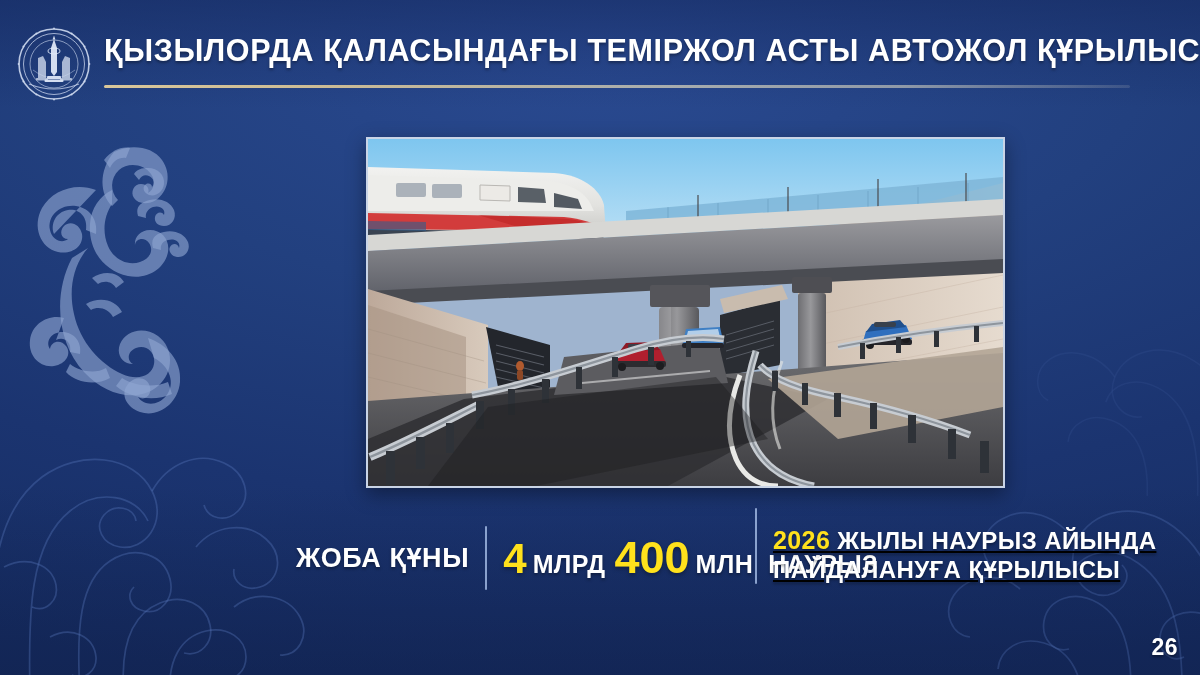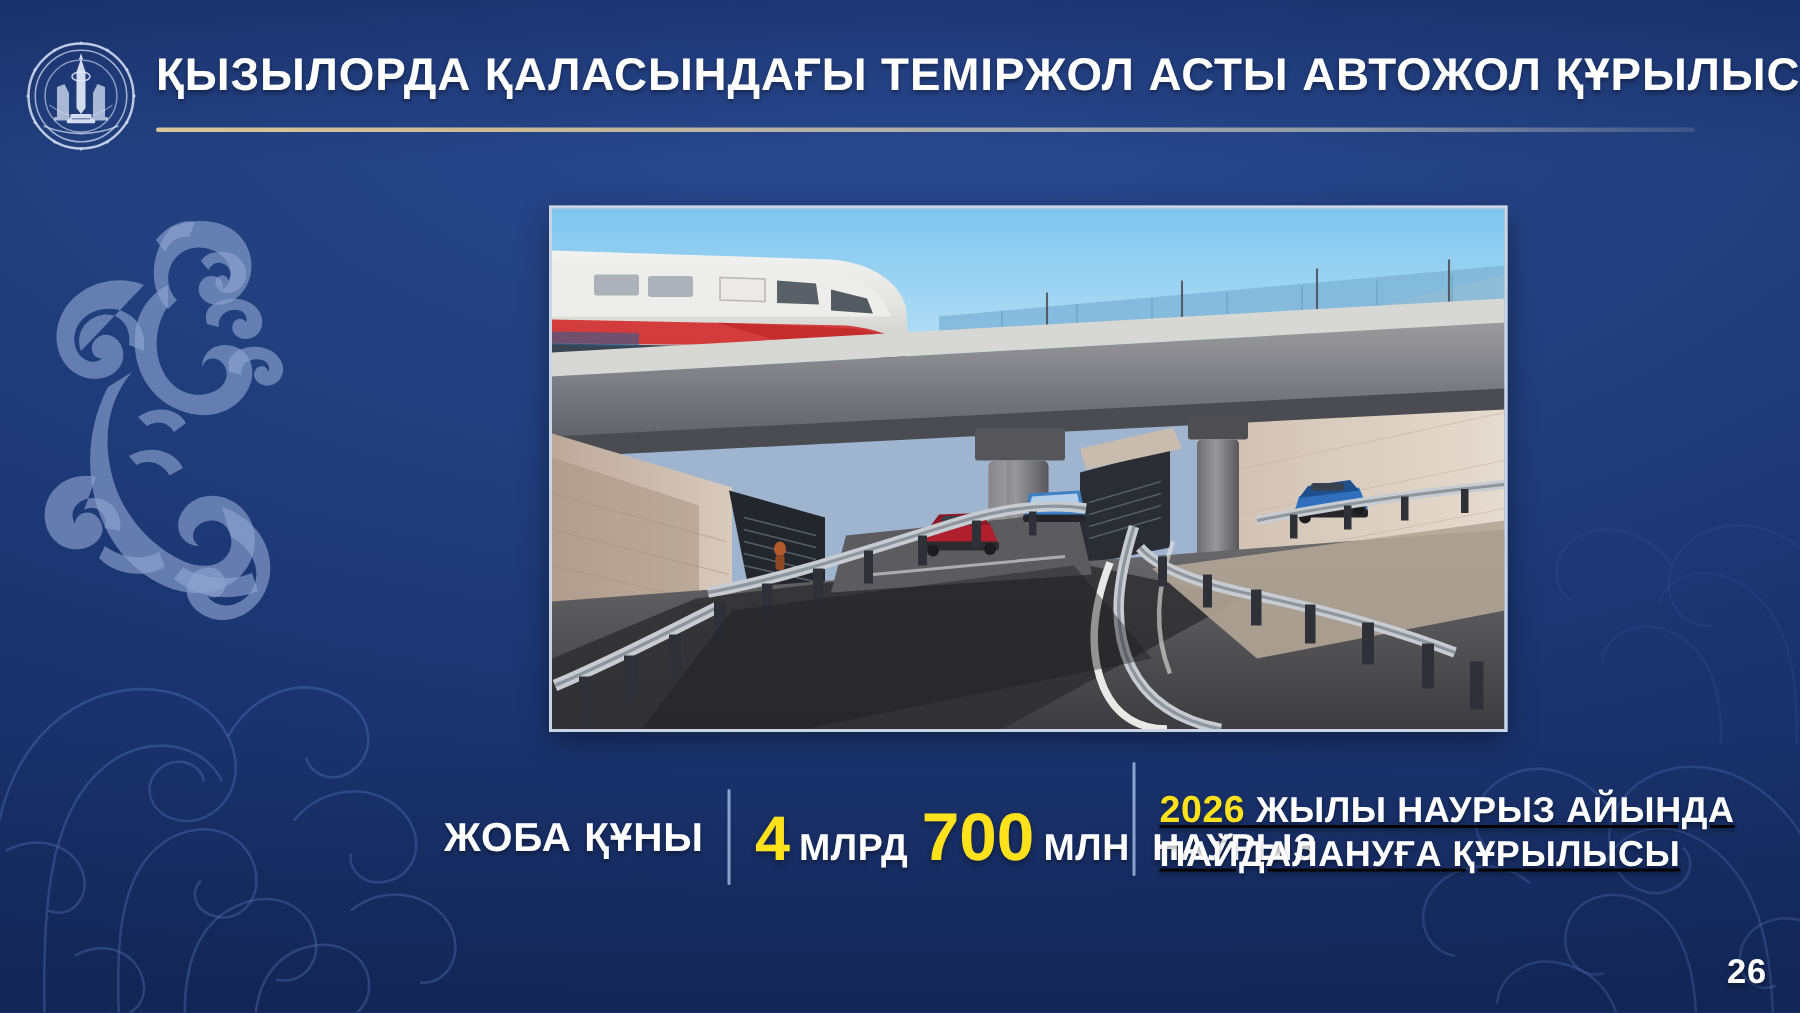--- a/index.html
+++ b/index.html
@@ -479,21 +479,21 @@
   </div>
 
   <div class="captions">
 
     <div class="cap-block cap-cost">
       <div class="lbl">ЖОБА ҚҰНЫ</div>
       <div class="divider d1"></div>
       <div class="amount">
         <span class="num">4</span>
         <span class="unit">МЛРД</span>
-        <span class="num big">700</span>
+        <span class="num big">400</span>
         <span class="unit">МЛН</span>
         <span class="unit last">НАУРЫЗ</span>
       </div>
     </div>
 
     <div class="cap-block cap-date">
       <div class="divider d2" style="margin-left:0;"></div>
       <div class="datetext">
         <div class="line">
           <span class="yr">2026</span><span> ЖЫЛЫ НАУРЫЗ АЙЫНДА</span>

